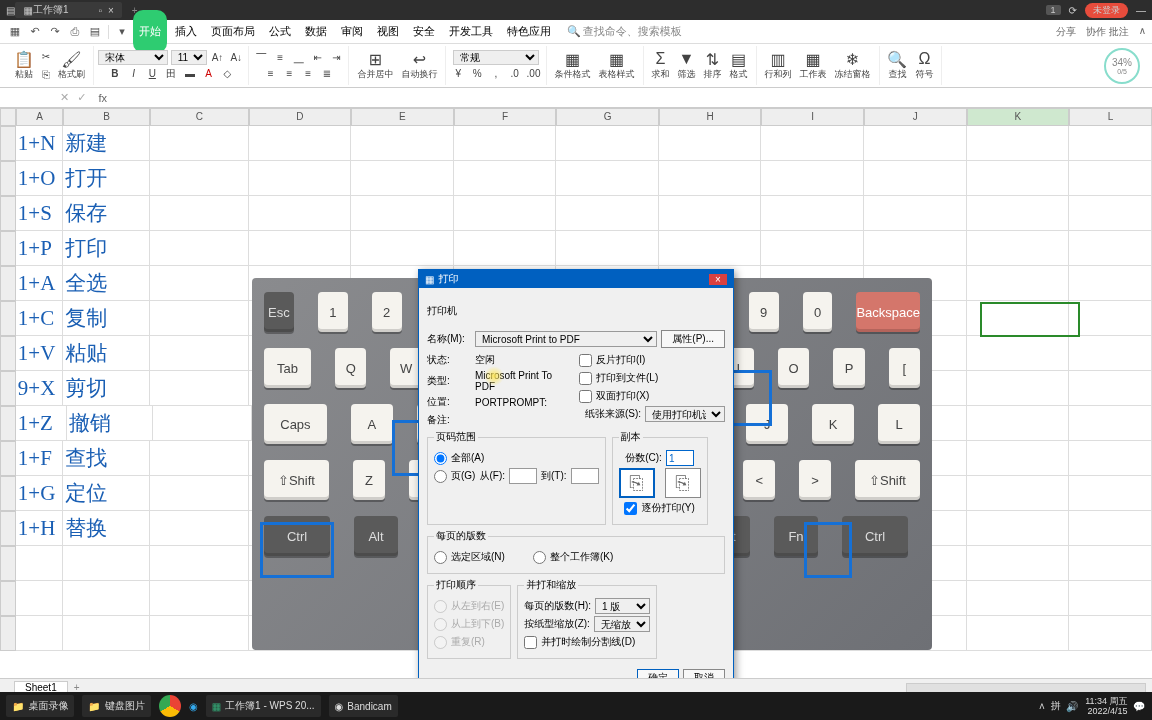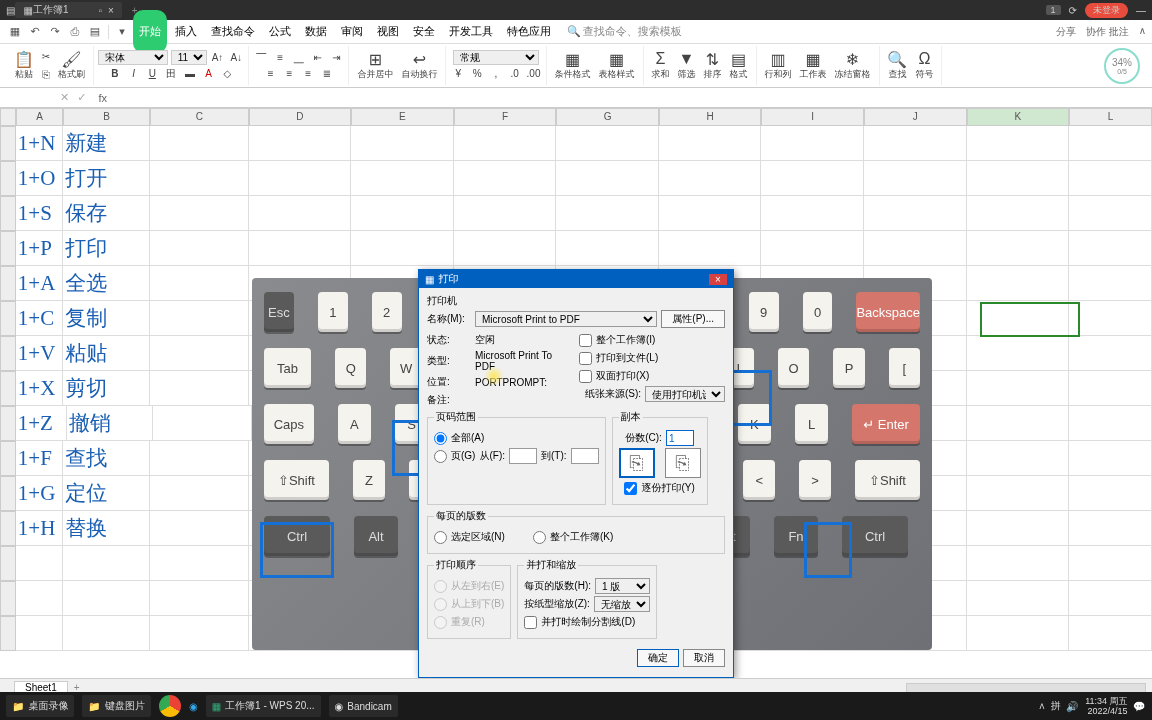--- a/index.html
+++ b/index.html
@@ -121,21 +121,21 @@
 <div class="menubar">
   <span class="icon-btn">▦</span>
   <span class="icon-btn">↶</span>
   <span class="icon-btn">↷</span>
   <span class="icon-btn">⎙</span>
   <span class="icon-btn">▤</span>
   <span class="sep"></span>
   <span class="icon-btn">▾</span>
   <span class="tab-item tab-active">开始</span>
   <span class="tab-item">插入</span>
-  <span class="tab-item">查找命令</span>
+  <span class="tab-item">页面布局</span>
   <span class="tab-item">公式</span>
   <span class="tab-item">数据</span>
   <span class="tab-item">审阅</span>
   <span class="tab-item">视图</span>
   <span class="tab-item">安全</span>
   <span class="tab-item">开发工具</span>
   <span class="tab-item">特色应用</span>
   <div class="search">
     <span>🔍</span>
     <span>查找命令、搜索模板</span>
@@ -405,21 +405,21 @@
         <div class="cell" style="width: 104px;"></div>
         <div class="cell" style="width: 104px;"></div>
         <div class="cell" style="width: 104px;"></div>
         <div class="cell" style="width: 104px;"></div>
         <div class="cell" style="width: 104px;"></div>
         <div class="cell" style="width: 104px;"></div>
         <div class="cell" style="width: 84px;"></div>
       </div>
       <div class="row">
         <div class="rh"></div>
-        <div class="cell cA" style="width: 48px;">1+X</div>
+        <div class="cell cA" style="width: 48px;">9+X</div>
         <div class="cell cB" style="width: 88px;">剪切</div>
         <div class="cell" style="width: 100px;"></div>
         <div class="cell" style="width: 104px;"></div>
         <div class="cell" style="width: 104px;"></div>
         <div class="cell" style="width: 104px;"></div>
         <div class="cell" style="width: 104px;"></div>
         <div class="cell" style="width: 104px;"></div>
         <div class="cell" style="width: 104px;"></div>
         <div class="cell" style="width: 104px;"></div>
         <div class="cell" style="width: 104px;"></div>
@@ -565,21 +565,20 @@
       <div class="key w15">Caps</div>
         <div class="key w1">A</div>
         <div class="key w1">S</div>
         <div class="key w1">D</div>
         <div class="key w1">F</div>
         <div class="key w1">G</div>
         <div class="key w1">H</div>
         <div class="key w1">J</div>
         <div class="key w1">K</div>
         <div class="key w1">L</div>
-        <div class="key red w2">↵ Enter</div>
     </div>
     <div class="kb-row">
       <div class="key w2">⇧Shift</div>
         <div class="key w1">Z</div>
         <div class="key w1">X</div>
         <div class="key w1">C</div>
         <div class="key w1">V</div>
         <div class="key w1">B</div>
         <div class="key w1">N</div>
         <div class="key w1">M</div>
@@ -603,21 +602,21 @@
 
   <div class="sel-cell" id="selcell" style="left: 980px; top: 194px; width: 100px; height: 35px;"></div>
 
   <div class="dialog">
     <div class="dlg-title">
       <span>▦</span>
       <span style="margin-left:4px">打印</span>
       <span class="close-x">×</span>
     </div>
     <div class="dlg-body">
-      <div style="margin:2px 0">打印机</div>
+      <div style="margin:12px 0">打印机</div>
       <div class="dlg-row">
         <label>名称(M):</label>
         <select style="flex:1"><option>Microsoft Print to PDF</option></select>
         <button class="dlg-btn">属性(P)...</button>
       </div>
       <div class="two-col">
         <div>
           <div class="dlg-row">
               <label>状态:</label>
               <span>空闲</span>
@@ -630,21 +629,21 @@
               <label>位置:</label>
               <span>PORTPROMPT:</span>
             </div>
           <div class="dlg-row">
               <label>备注:</label>
             </div>
         </div>
         <div>
           <div class="dlg-row">
               <input type="checkbox" style="">
-              <span>整个工作簿(I)</span>
+              <span>反片打印(I)</span>
             </div>
           <div class="dlg-row">
               <input type="checkbox" style="">
               <span>打印到文件(L)</span>
             </div>
           <div class="dlg-row">
               <input type="checkbox" style="">
               <span>双面打印(X)</span>
             </div>
           <div class="dlg-row" style="justify-content:flex-end">

